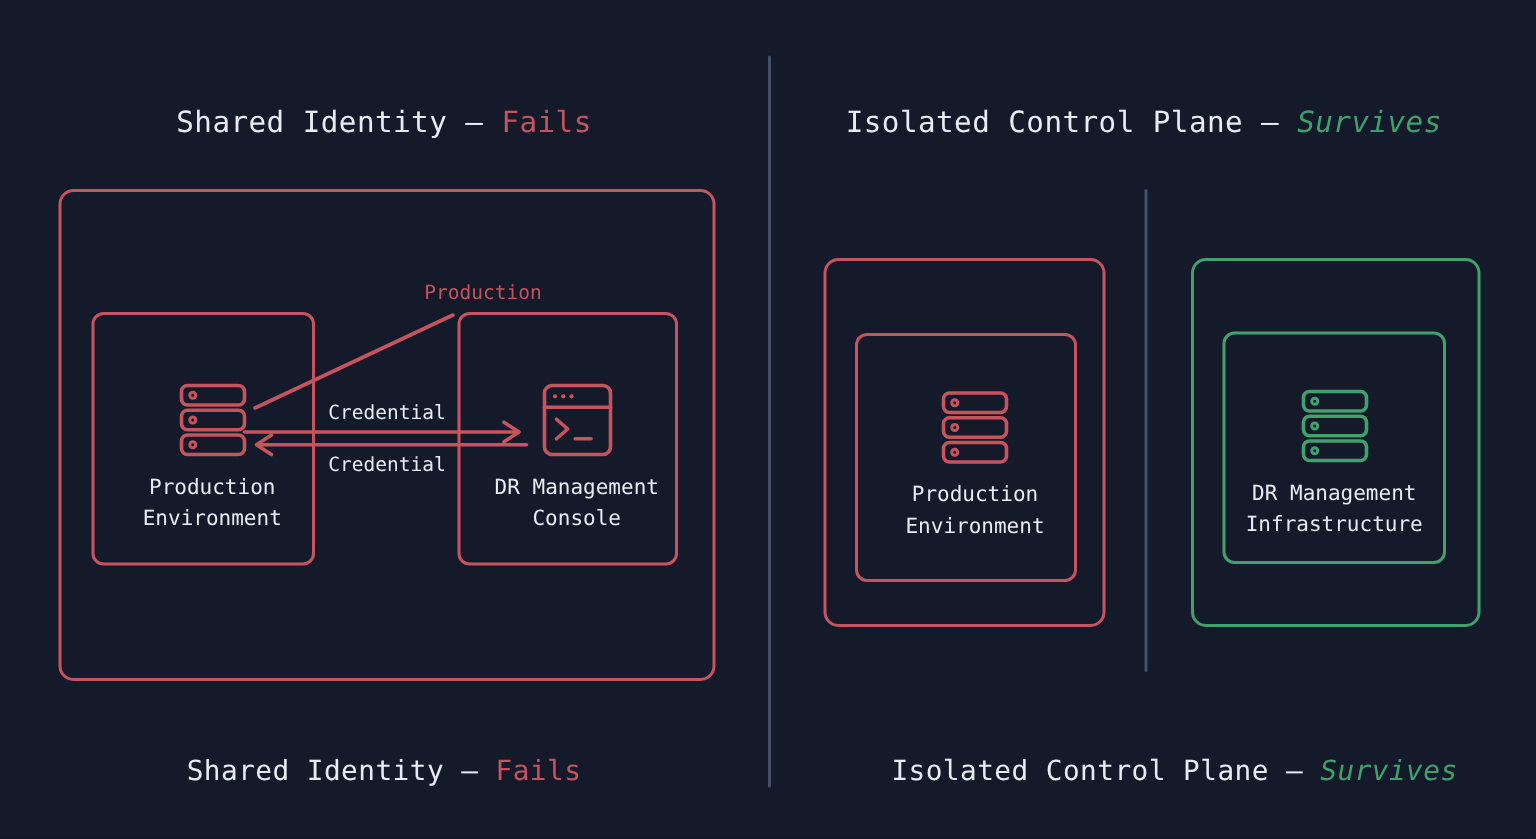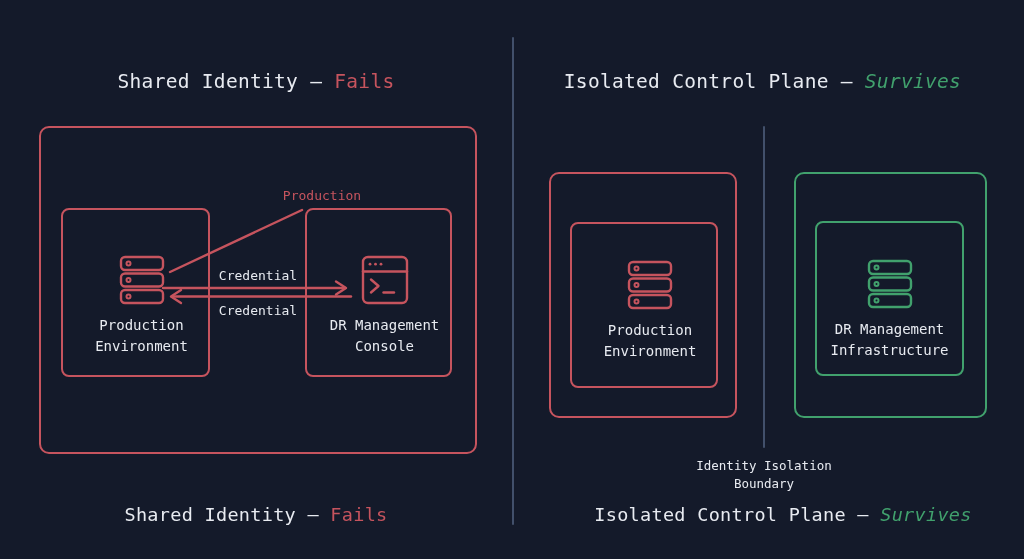--- a/index.html
+++ b/index.html
@@ -136,20 +136,18 @@
         <rect class="icon-stroke" x="2" y="35" width="42" height="13" rx="4"></rect>
         <circle class="icon-stroke" style="stroke-width:2" cx="9.5" cy="8.5" r="2"></circle>
         <circle class="icon-stroke" style="stroke-width:2" cx="9.5" cy="25" r="2"></circle>
         <circle class="icon-stroke" style="stroke-width:2" cx="9.5" cy="41.5" r="2"></circle>
       </svg>
     </span>
     <div class="node-label">DR Management
 Infrastructure</div>
   </div>
 
-  <div class="boundary-label" style="left:664px;top:457px;width:200px;">Identity Isolation
-Boundary</div>
 
   <div class="caption" style="left:571px;top:504px;width:424px;">
     <span>Isolated Control Plane — </span><span class="t-green">Survives</span>
   </div>
 
 </div>
 
 </body></html>

